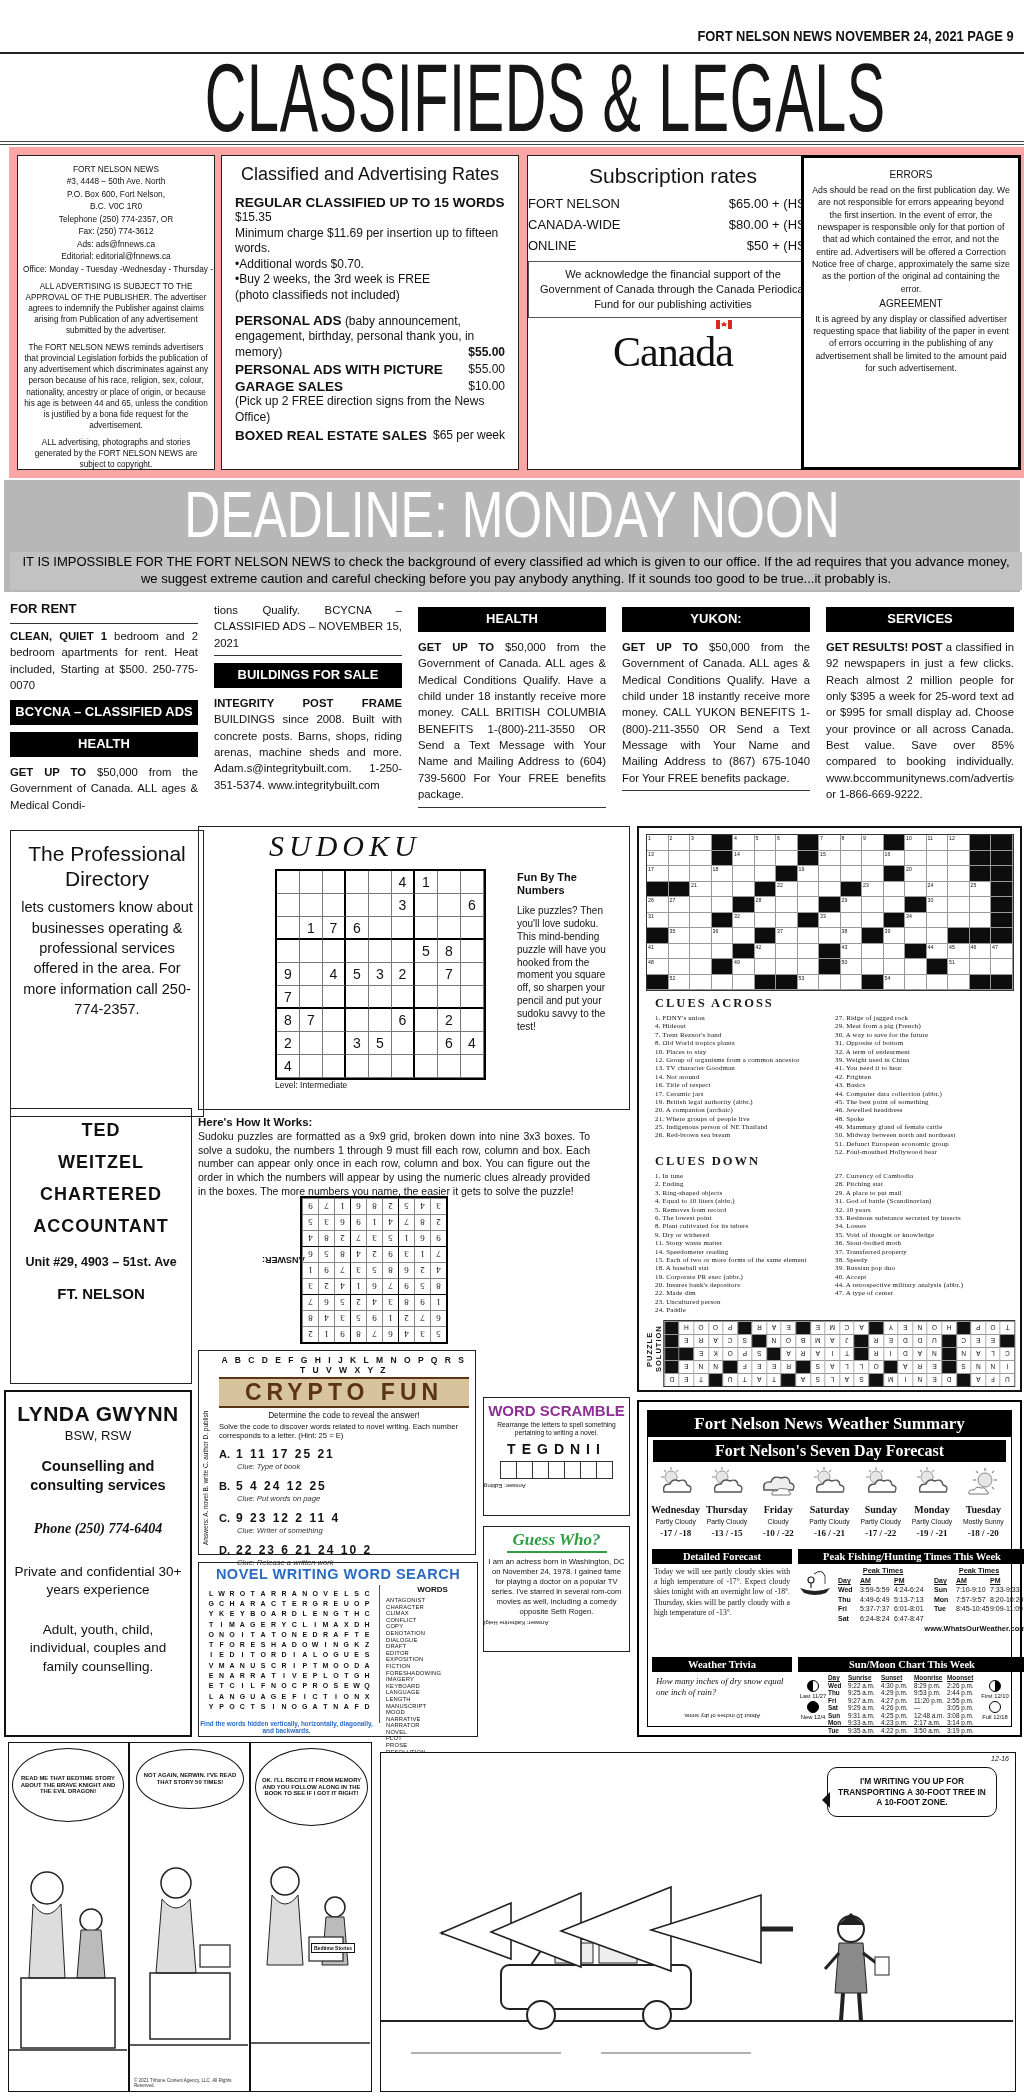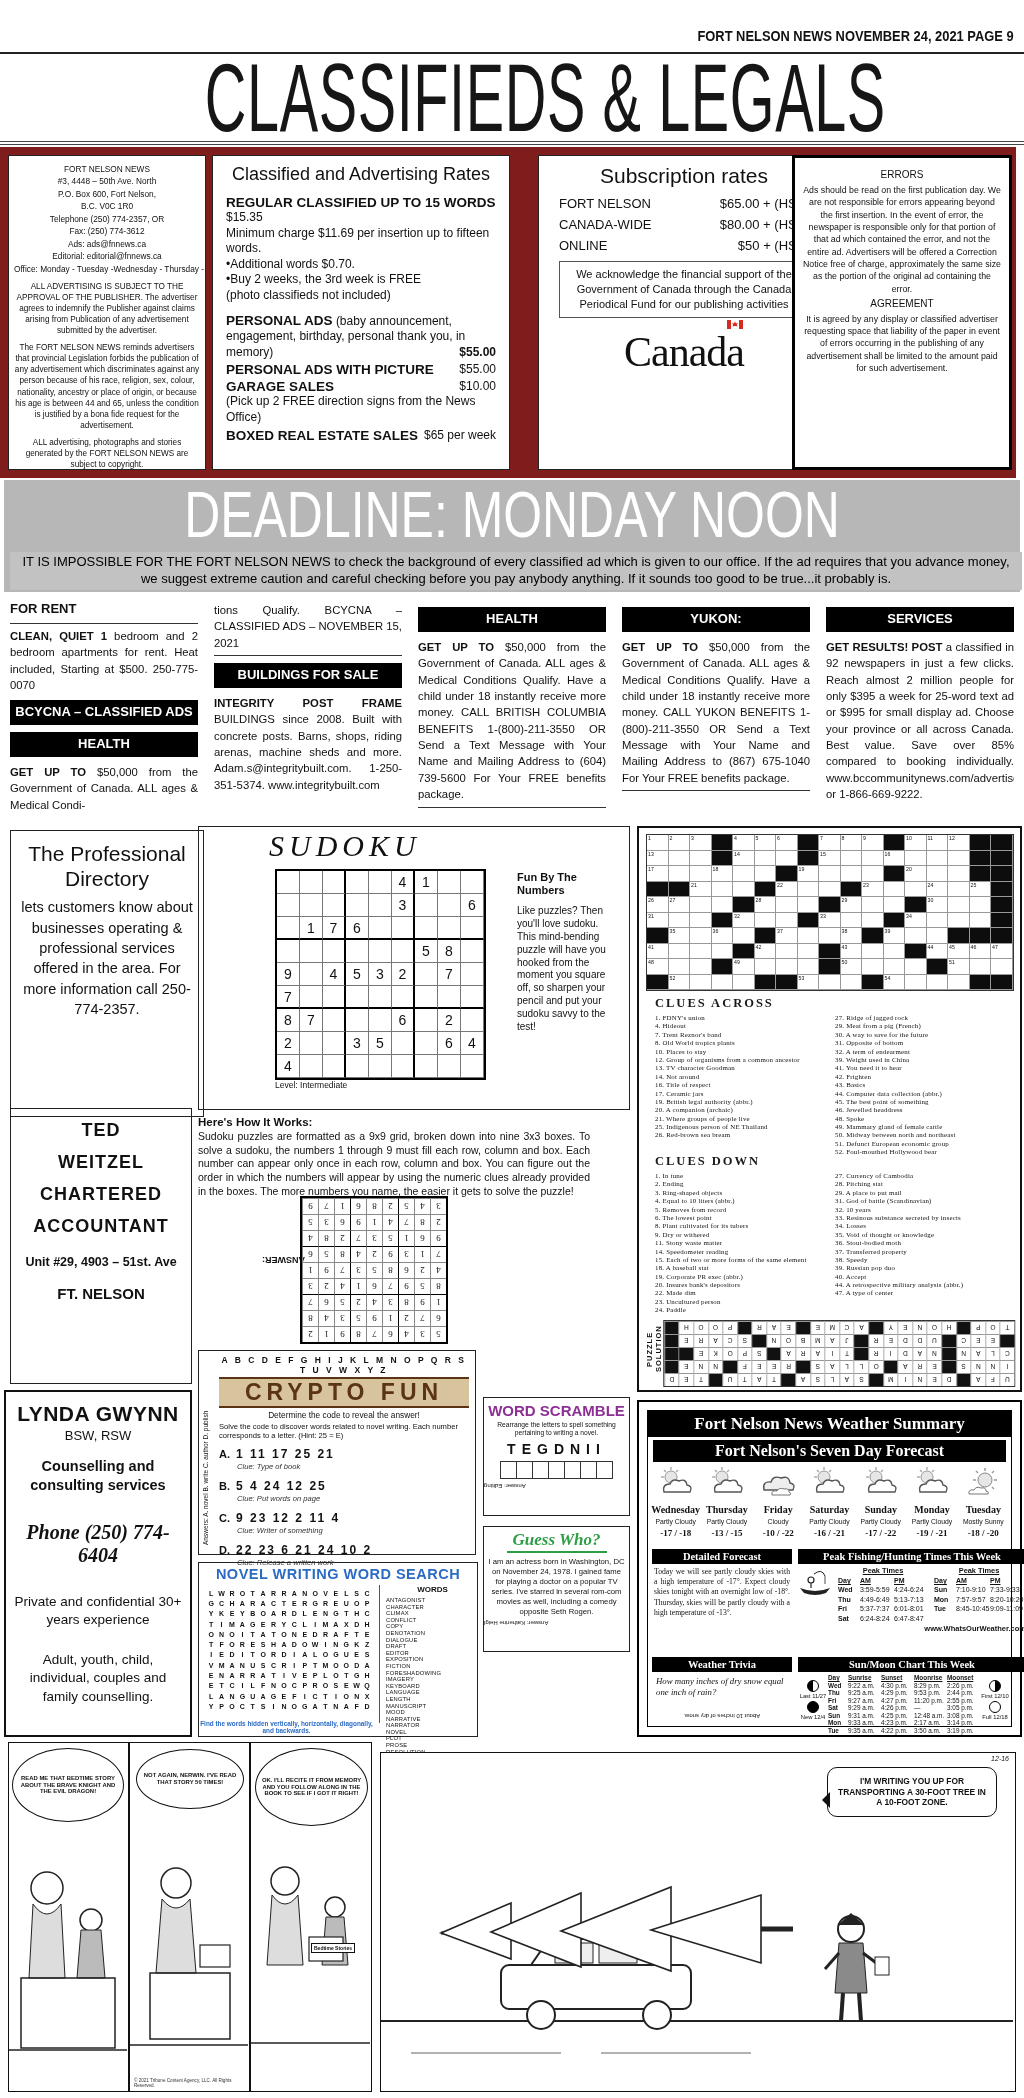--- a/index.html
+++ b/index.html
@@ -10,32 +10,32 @@
 
   
   #hdr-right{top:28px;right:10px;font-size:14px;font-weight:bold;transform:scaleX(.92);transform-origin:right;}
   #hdr-rule{top:52px;left:0;width:1024px;height:2px;background:#222;}
   #main-title{top:56px;left:0;width:1024px;text-align:center;font-size:96px;line-height:84px;
               font-weight:400;color:#161616;transform:scaleX(.60);transform-origin:center;white-space:nowrap;letter-spacing:1px;}
   #dbl-rule1{top:141px;left:0;width:1024px;height:1px;background:#444;}
   #dbl-rule2{top:144px;left:0;width:1024px;height:1px;background:#444;}
 
   
-  #band{top:147px;left:0;width:1016px;height:331px;background:#7f1d1d;}
+  #band{top:147px;left:9px;width:1016px;height:331px;background:#fca5a5;}
   .wbox{position:absolute;background:#fff;border:1px solid #222;box-sizing:border-box;overflow:hidden;}
   #contact{left:8px;top:8px;width:198px;height:315px;padding:7px 5px;font-size:8.3px;line-height:1.5;text-align:center;}
   #contact .addr div{white-space:nowrap;}
   #contact p{margin:6px 0 0;font-size:8.2px;line-height:1.35;}
   #rates{left:212px;top:8px;width:298px;height:315px;padding:6px 13px;}
   #rates h2{font-size:18px;font-weight:400;text-align:center;margin:2px 0 10px;}
   #rates .b{font-weight:bold;font-size:13.5px;}
   #rates .n{font-size:12px;line-height:1.3;}
   .price-row{display:flex;justify-content:space-between;font-size:12px;margin-top:2px;}
   .price-row .lab{font-weight:bold;font-size:13.5px;}
-  #subs{left:518px;top:8px;width:292px;height:315px;padding:6px 20px;margin-left:20px;}
+  #subs{left:518px;top:8px;width:292px;height:315px;padding:6px 0;}
   #subs h2{font-size:21px;font-weight:400;text-align:center;margin:2px 0 8px;}
   .sub-row{display:flex;justify-content:space-between;font-size:13px;margin:6px 0;}
   #ack{border:1px solid #555;margin-top:8px;padding:5px 6px;font-size:11px;line-height:1.35;text-align:center;}
   #canada-wordmark{font-family:"Liberation Serif",serif;font-size:42px;text-align:center;margin-top:10px;font-weight:500;letter-spacing:-1px;}
   .flag-a{position:relative;}
   .flag-a svg{position:absolute;top:-9px;left:1px;}
   #errors{left:792px;top:8px;width:220px;height:315px;border:3px solid #000;padding:8px 7px;font-size:8.8px;line-height:1.4;text-align:center;}
   #errors .t{font-size:10px;margin:2px 0;}
 
   
@@ -56,21 +56,21 @@
   #profdir .t{font-size:21px;line-height:1.2;margin-bottom:6px;}
   #profdir .b{font-size:14.5px;line-height:1.4;}
   #ted{left:10px;top:1108px;width:180px;height:274px;border:1.3px solid #222;text-align:center;padding-top:0;}
   #ted .nm{font-size:18px;font-weight:bold;letter-spacing:1px;margin:11px 0;}
   #ted .ad1{font-size:12.5px;font-weight:bold;margin-top:18px;}
   #ted .ad2{font-size:15px;font-weight:bold;margin-top:16px;}
   #lynda{left:4px;top:1390px;width:188px;height:347px;border:2px solid #111;text-align:center;padding:10px 6px;box-sizing:border-box;}
   #lynda .nm{font-size:21px;font-weight:bold;letter-spacing:.5px;}
   #lynda .cr{font-size:13px;margin-top:2px;}
   #lynda .sv{font-size:14.5px;font-weight:bold;margin-top:14px;line-height:1.3;}
-  #lynda .ph{font-family:"Liberation Serif",serif;font-style:italic;font-weight:bold;font-size:20px;margin-top:26px;}
+  #lynda .ph{font-family:"Liberation Serif",serif;font-style:italic;font-weight:bold;font-size:14px;margin-top:26px;}
   #lynda .n1{font-size:13.5px;margin-top:26px;line-height:1.35;}
   #lynda .n2{font-size:13.5px;margin-top:22px;line-height:1.35;}
 
   
   #sudoku-box{left:198px;top:826px;width:430px;height:282px;border:1.5px solid #222;}
   #sudoku-title{left:70px;top:2px;font-family:"Liberation Serif",serif;font-style:italic;font-size:30px;letter-spacing:5px;}
   #sudoku-grid{left:76px;top:42px;display:grid;grid-template-columns:repeat(9,23px);grid-auto-rows:23px;border:2.5px solid #000;}
   .sd-cell{border-right:1px solid #777;border-bottom:1px solid #777;display:flex;align-items:center;justify-content:center;
            font-size:14px;box-sizing:border-box;}
   .sd-cell.v3{border-right:2.5px solid #000;}

